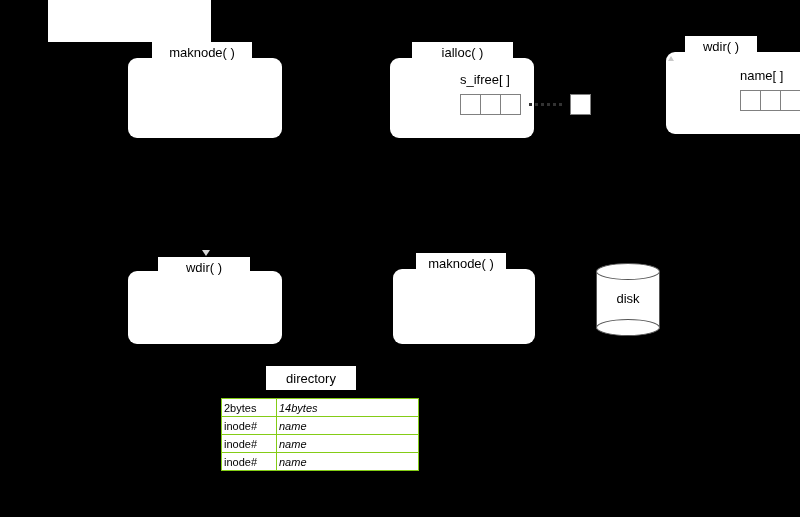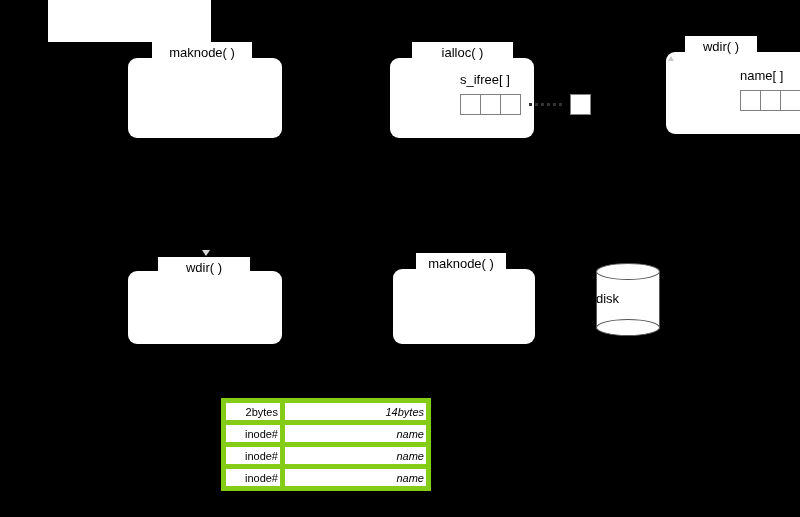--- a/index.html
+++ b/index.html
@@ -88,22 +88,22 @@
   .cell-sep { width: 6px; }
 
   
   .dir-table {
     border-collapse: collapse;
     background: #ffffff;
     font-size: 11px;
     color: #000000;
   }
   .dir-table td {
-    border: 5px solid #84cc16;
-    text-align: right;
+    border: 1px solid #84cc16;
+    text-align: left;
     height: 17px;
     padding: 0 2px;
     background: #ffffff;
     white-space: nowrap;
   }
   .dir-table td.col-a { width: 50px; }
   .dir-table td.col-b { width: 137px; font-style: italic; }
 
   
   .disk-wrap { z-index: 2; }
@@ -133,20 +133,21 @@
     width: 64px; height: 17px;
     background: #ffffff;
     border: 1px solid #555;
     border-radius: 50%;
     box-sizing: border-box;
   }
   .disk-label {
     position: absolute;
     left: 0; top: 28px;
     width: 64px;
+    text-align: center;
     font-size: 13px;
     color: #000000;
     z-index: 4;
   }
 
   
   .arrow-down {
     width: 0; height: 0;
     border-left: 4px solid transparent;
     border-right: 4px solid transparent;
@@ -234,20 +235,23 @@
   </div>
   <div class="abs module" style="left:345px; top:269px; width:142px; height:75px;"></div>
 
   <div class="abs disk-wrap" style="left:548px; top:263px; width:66px; height:82px;">
     <div class="disk-body"></div>
     <div class="disk-bottom"></div>
     <div class="disk-top"></div>
     <div class="disk-label">disk</div>
   </div>
 
+  <div class="abs tab" style="left:218px; top:366px; width:90px; height:24px;">
+    <span>directory</span>
+  </div>
 
   <table class="abs dir-table" style="left:173px; top:398px;">
     <tbody>
       <tr>
         <td class="col-a">2bytes</td>
         <td class="col-b">14bytes</td>
       </tr>
       <tr>
         <td class="col-a">inode#</td>
         <td class="col-b">name</td>

